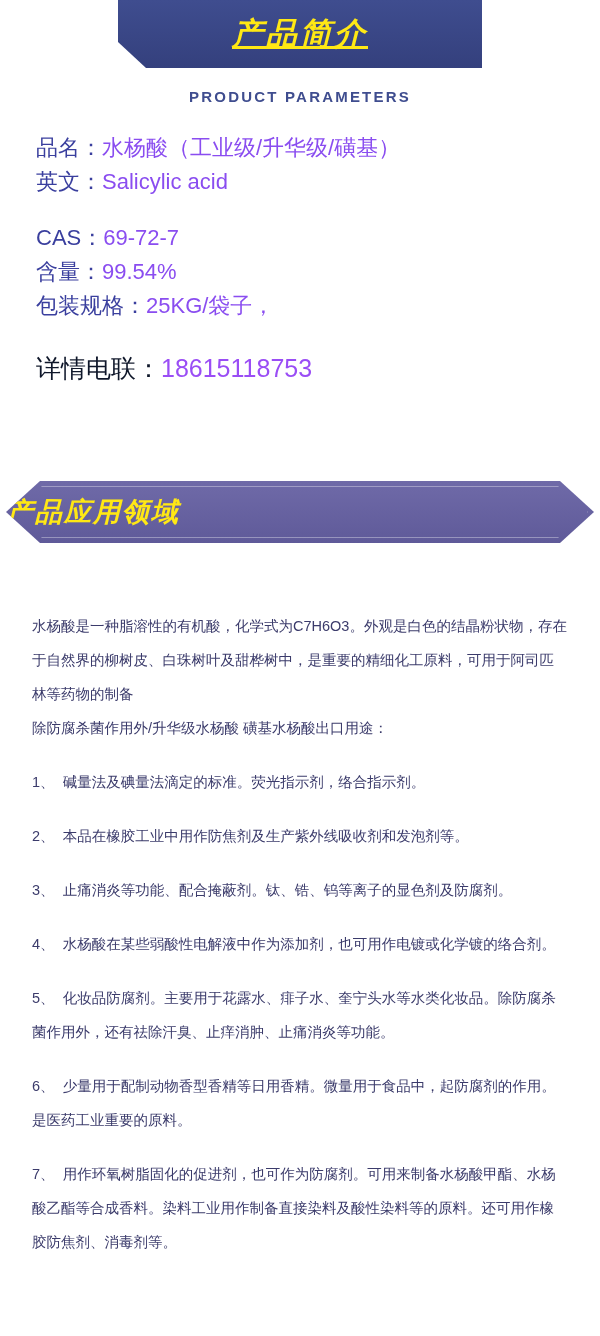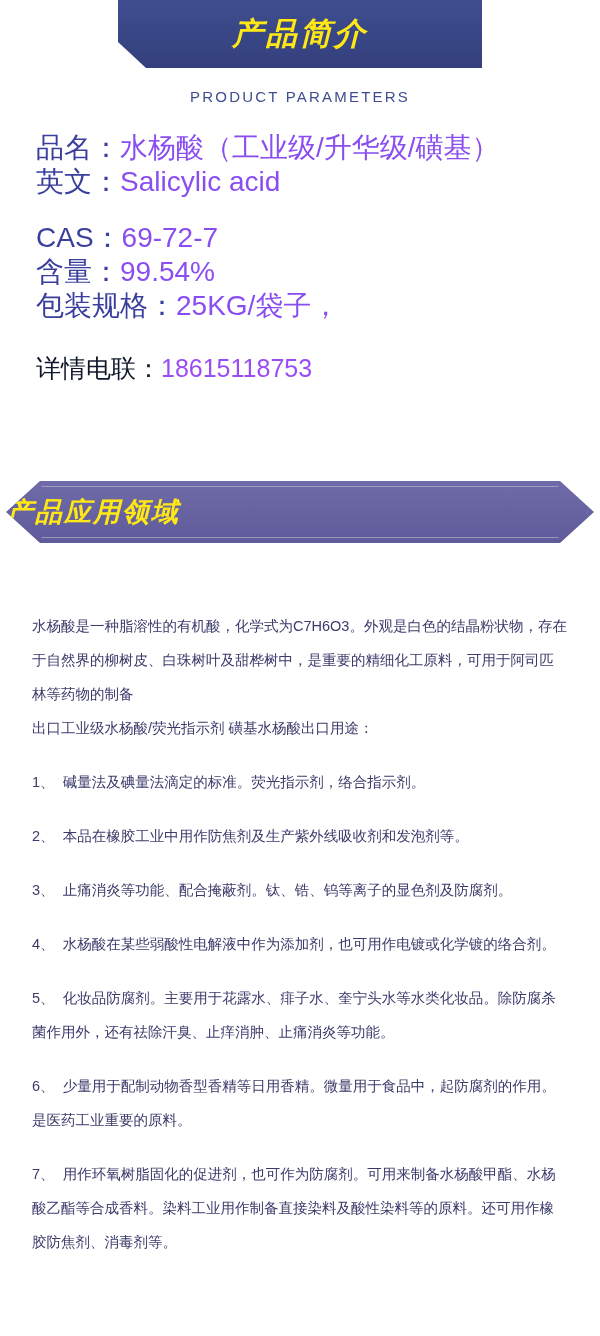--- a/index.html
+++ b/index.html
@@ -35,38 +35,39 @@
     justify-content: center;
   }
   .banner-title {
     color: #ffe814;
     font-size: 31px;
     font-weight: bold;
     font-style: italic;
     letter-spacing: 3px;
     line-height: 1;
     padding-bottom: 2px;
+    text-decoration: underline;
   }
 
   
   .subtitle {
     text-align: center;
     color: #3f4d8f;
     font-size: 15px;
-    font-weight: normal;
+    font-weight: bold;
     letter-spacing: 2.2px;
     margin-top: 18px;
   }
 
   
   .params {
     margin: 26px 0 0 36px;
   }
   .param-row {
-    font-size: 28px;
+    font-size: 22px;
     line-height: 34px;
     color: #3a3f9e;
     white-space: nowrap;
   }
   .param-row .label {
     color: #3a3f9e;
   }
   .param-row .value {
     color: #8a4df0;
   }
@@ -184,21 +185,21 @@
 
 <div class="section-wrap">
   <div class="hexagon">
     <span class="hexagon-title">产品应用领域</span>
   </div>
 </div>
 
 <div class="body-text">
   <div class="intro">
     <p>水杨酸是一种脂溶性的有机酸，化学式为C7H6O3。外观是白色的结晶粉状物，存在于自然界的柳树皮、白珠树叶及甜桦树中，是重要的精细化工原料，可用于阿司匹林等药物的制备</p>
-    <p class="usage-intro">出口工业级水杨酸/荧光指示剂 磺基水杨酸出口用途：</p>
+    <p class="usage-intro">除防腐杀菌作用外/升华级水杨酸 磺基水杨酸出口用途：</p>
   </div>
 
   <div class="item-list">
     <div class="item">
       <span class="num">1、</span>&nbsp;&nbsp;<span class="txt">碱量法及碘量法滴定的标准。荧光指示剂，络合指示剂。</span>
     </div>
     <div class="item">
       <span class="num">2、</span>&nbsp;&nbsp;<span class="txt">本品在橡胶工业中用作防焦剂及生产紫外线吸收剂和发泡剂等。</span>
     </div>
     <div class="item">

